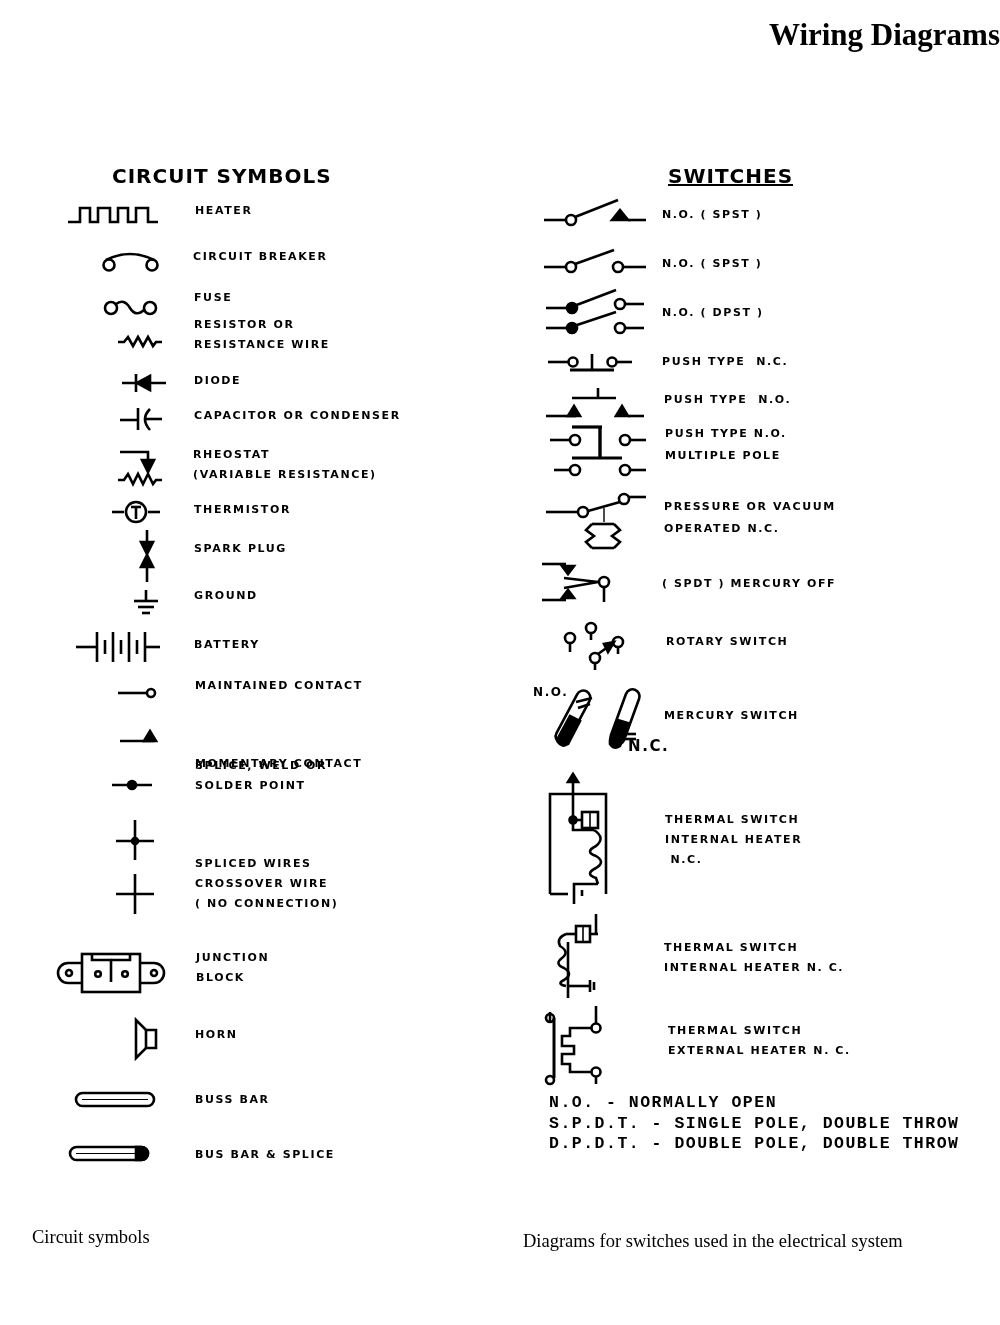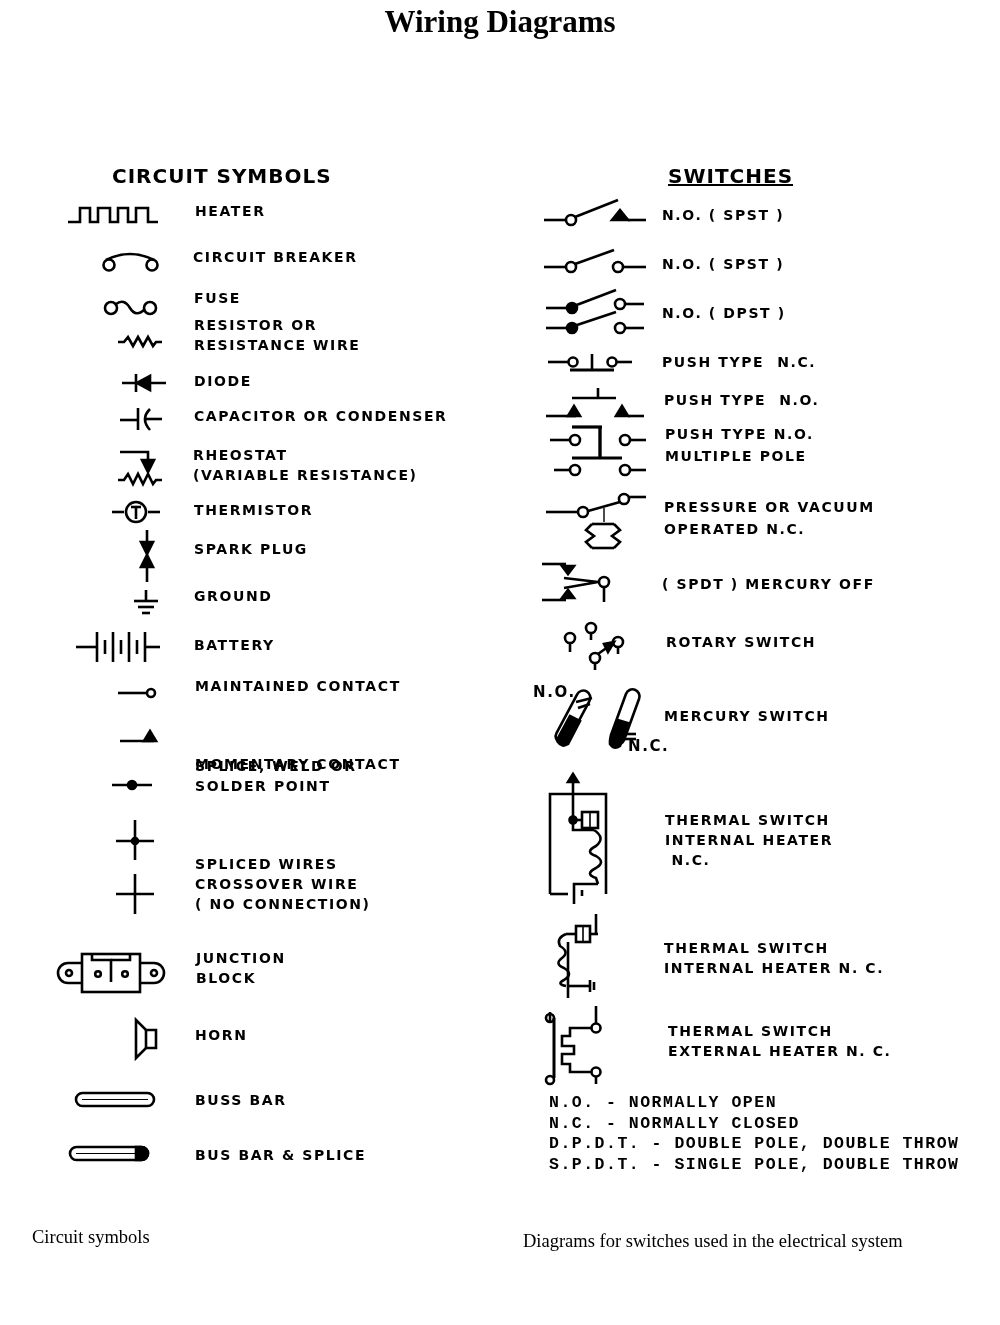--- a/index.html
+++ b/index.html
@@ -1,19 +1,19 @@
 <!DOCTYPE html>
 <html><head>
 <meta charset="utf-8">
 <style>
   html,body{margin:0;padding:0;background:#fff;}
   body{width:1000px;height:1325px;position:relative;overflow:hidden;color:#000;}
-  .title{position:absolute;left:0;width:1000px;top:4px;text-align:center;font-family:"Liberation Serif",serif;font-weight:bold;font-size:31px;letter-spacing:0px;}
+  .title{position:absolute;left:0;width:1000px;top:17px;text-align:right;font-family:"Liberation Serif",serif;font-weight:bold;font-size:31px;letter-spacing:0px;}
   .hdr{position:absolute;font-family:"DejaVu Sans",sans-serif;font-weight:bold;font-size:20px;letter-spacing:1px;}
-  .lbl{position:absolute;font-family:"DejaVu Sans",sans-serif;font-weight:bold;font-size:14px;letter-spacing:1.6px;line-height:20px;white-space:pre;}
+  .lbl{position:absolute;font-family:"DejaVu Sans",sans-serif;font-weight:bold;font-size:11px;letter-spacing:1.6px;line-height:20px;white-space:pre;}
   .cap{position:absolute;font-family:"Liberation Serif",serif;font-size:18.5px;}
   svg.sym{position:absolute;overflow:visible;}
   svg.sym *{stroke:#000;stroke-width:2.6;fill:none;stroke-linecap:butt;stroke-linejoin:miter;}
   svg.sym .f{fill:#000;}
   .abbr{position:absolute;left:549px;top:1093px;font-family:Liberation Mono, monospace;font-weight:bold;font-size:16.5px;letter-spacing:1.5px;line-height:20.5px;}
   .abbr div{white-space:pre;}
 </style>
 </head>
 <body>
 
@@ -278,21 +278,21 @@
     <line x1="31" y1="13" x2="31" y2="20"></line>
   <circle cx="35" cy="38" r="5"></circle>
     <line x1="35" y1="43" x2="35" y2="50"></line>
   <circle cx="58" cy="22" r="5"></circle>
     <line x1="58" y1="27" x2="58" y2="34"></line>
   <line x1="38" y1="34" x2="52" y2="24"></line>
   <polygon class="f" points="54,22 44,24 48,32"></polygon>
 </svg>
 <div class="lbl" style="left:666px;top:632px">ROTARY SWITCH</div>
 
-<div class="lbl" style="left:533px;top:682px;font-size:15px">N.O.</div>
+<div class="lbl" style="left:533px;top:682px;font-size:12px">N.O.</div>
 <svg class="sym" style="left:550px;top:686px" width="100" height="64">
   <rect x="16" y="2" width="14" height="58" rx="7" transform="rotate(28 23 31)"></rect>
   <path class="f" d="M8,52 L20,30 L30,35 L18,58 Q12,62 8,56 Z"></path>
   <line x1="26" y1="16" x2="42" y2="12"></line>
     <line x1="28" y1="22" x2="40" y2="18"></line>
   <rect x="68" y="2" width="14" height="58" rx="7" transform="rotate(20 75 31)"></rect>
   <path class="f" d="M60,54 L68,34 L78,37 L70,60 Q64,64 60,58 Z"></path>
   <line x1="74" y1="48" x2="86" y2="48"></line>
     <line x1="72" y1="53" x2="86" y2="53"></line>
 </svg>
@@ -342,18 +342,17 @@
     <circle cx="52" cy="24" r="4.5"></circle>
   <polyline points="48,24 26,24 26,32 18,32 18,42 30,42 30,50 18,50 18,60 26,60 26,68 48,68"></polyline>
   <circle cx="52" cy="68" r="4.5"></circle>
     <line x1="52" y1="73" x2="52" y2="80"></line>
 </svg>
 <div class="lbl" style="left:668px;top:1021px">THERMAL SWITCH
 EXTERNAL HEATER N. C.</div>
 
 <div class="abbr">
   <div>N.O. - NORMALLY OPEN</div>
-  <div>N.C. - NORMALLY CLOSED</div>
+  <div>S.P.D.T. - SINGLE POLE, DOUBLE THROW</div>
   <div>D.P.D.T. - DOUBLE POLE, DOUBLE THROW</div>
-  <div>S.P.D.T. - SINGLE POLE, DOUBLE THROW</div>
 </div>
 
 <div class="cap" style="left:523px;top:1231px">Diagrams for switches used in the electrical system</div>
 
 </body></html>

